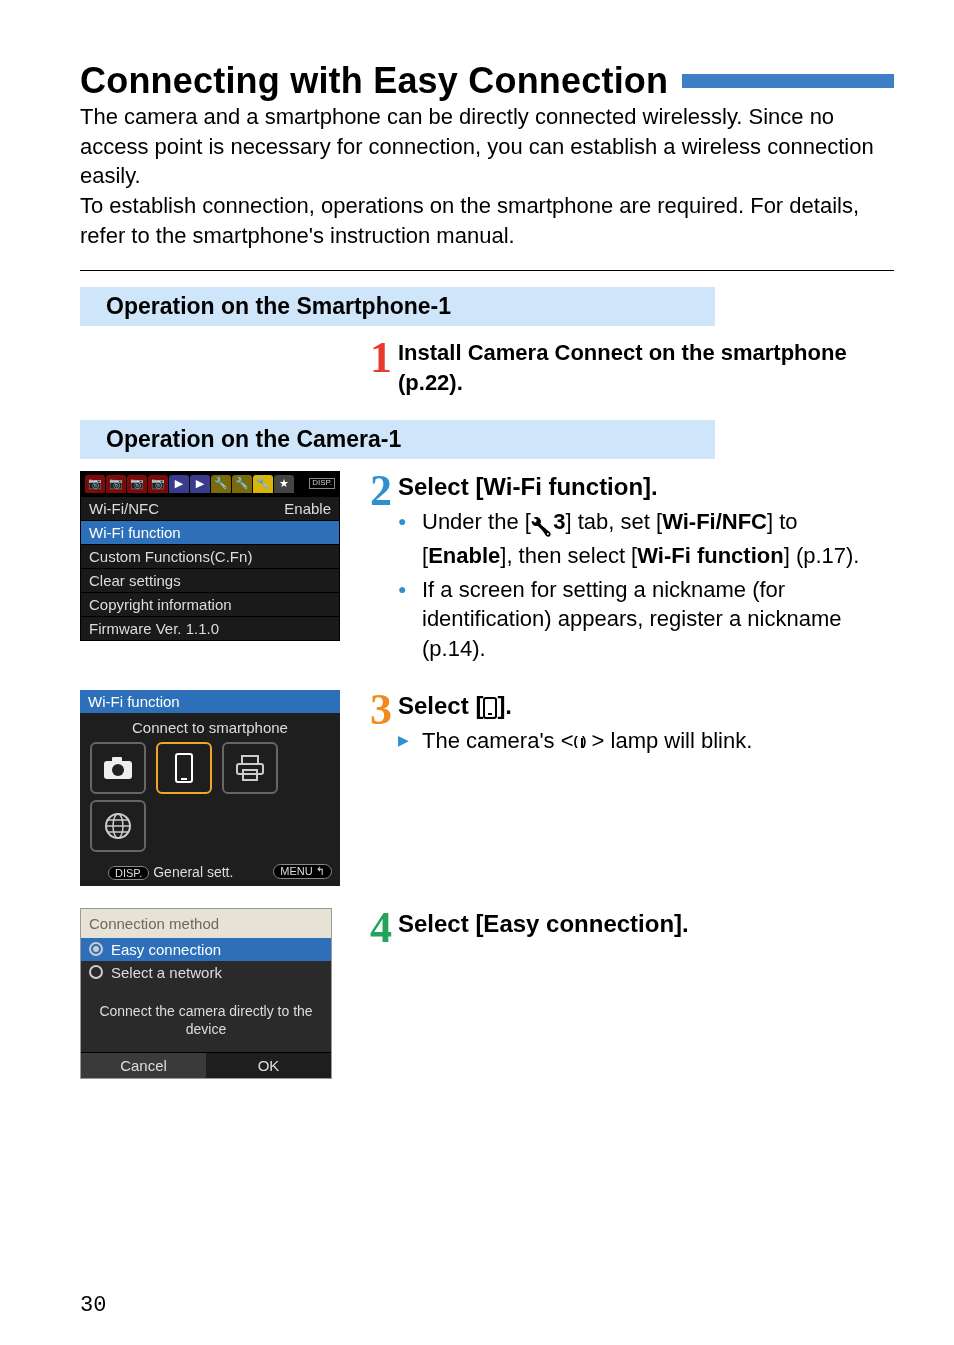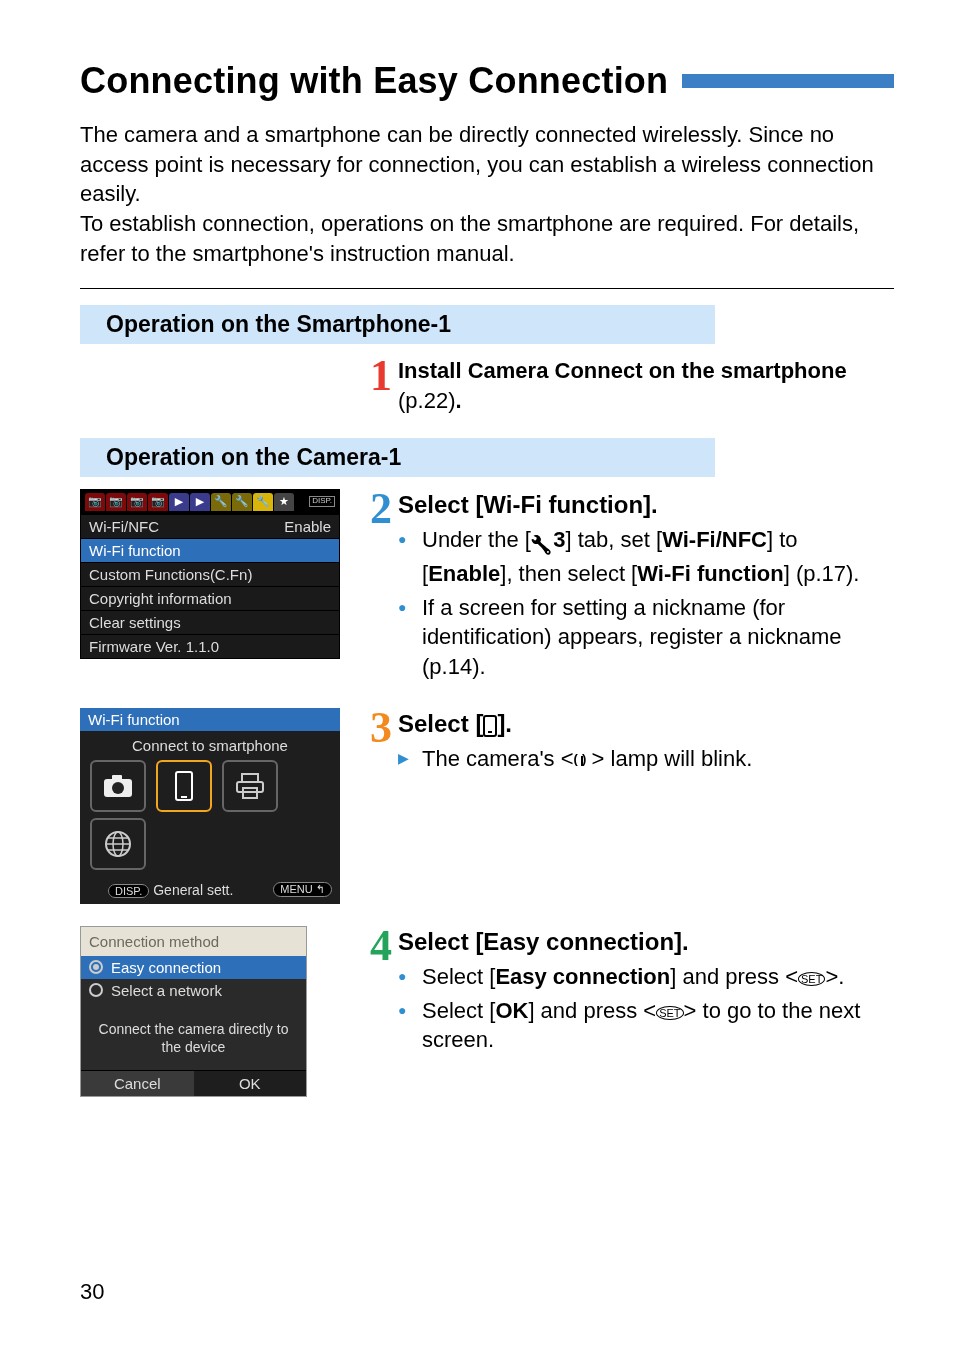--- a/index.html
+++ b/index.html
@@ -1,38 +1,38 @@
 <!DOCTYPE html>
 <html><head>
 <meta charset="utf-8">
 <style>
   * { box-sizing: border-box; margin: 0; padding: 0; }
   html, body { width: 954px; height: 1345px; background: #fff; font-family: Arial, Helvetica, sans-serif; color: #000; }
   .page { padding: 60px 60px 40px 80px; position: relative; height: 100%; }
-  .title-row { display: flex; align-items: center; gap: 14px; margin-bottom: 18px; }
+  .title-row { display: flex; align-items: center; gap: 14px; }
   h1 { font-size: 36px; font-weight: bold; letter-spacing: 0.2px; }
   .title-bar { flex: 1; height: 14px; background: #3d7fc4; }
   .intro { font-size: 22px; line-height: 1.35; margin-bottom: 20px; }
   .divider { height: 1px; background: #000; margin: 0 0 16px 0; }
   .op-heading { background: #cfe5fa; padding: 6px 26px; font-size: 23px; font-weight: bold; margin-bottom: 12px; display: inline-block; width: 78%; }
   .step-row { display: flex; align-items: flex-start; gap: 10px; margin-bottom: 22px; }
   .left-col { width: 280px; flex-shrink: 0; }
   .right-col { flex: 1; display: flex; gap: 6px; align-items: flex-start; }
   .step-num { font-size: 44px; font-weight: 600; line-height: 0.9; font-family: Georgia, 'Times New Roman', serif; }
   .n1 { color: #e83a2f; }
   .n2 { color: #2f8fd0; }
   .n3 { color: #f28a1f; }
   .n4 { color: #24a35a; }
   .step-text { font-size: 22px; line-height: 1.35; }
   .step-title { font-weight: bold; font-size: 24px; margin-bottom: 4px; }
   ul.bul { list-style: none; padding-left: 0; }
   ul.bul li { position: relative; padding-left: 24px; font-size: 22px; line-height: 1.35; margin-bottom: 4px; }
   .dot-blue::before { content: "●"; color: #2f8fd0; position: absolute; left: 0; font-size: 14px; top: 5px; }
   .arrow-blue::before { content: "▶"; color: #2f8fd0; position: absolute; left: 0; font-size: 14px; top: 5px; }
-  .smallref { font-weight: normal; }
+  .smallref { font-weight: bold; }
 
   
   .cam { width: 260px; background: #1a1a1a; color: #ddd; font-size: 15px; font-family: Arial, sans-serif; border: 1px solid #000; }
   .cam-tabs { display: flex; align-items: center; background: #000; height: 24px; padding: 0 4px; gap: 1px; }
   .tab { width: 20px; height: 18px; background: #7d0a0a; display: flex; align-items: center; justify-content: center; font-size: 11px; color: #fff; border-top-left-radius: 3px; border-top-right-radius: 3px; }
   .tab.play { background: #3b3b8d; }
   .tab.tool { background: #7a6a0a; }
   .tab.tool.active { background: #d9b50a; color: #000; }
   .tab.star { background: #444; }
   .disp-tag { font-size: 8px; color: #ccc; border: 1px solid #888; padding: 0 2px; margin-left: auto; line-height: 1.1; }
@@ -44,33 +44,33 @@
   .cam2-title { background: #2d6fb8; color: #fff; padding: 3px 8px; }
   .cam2-sub { text-align: center; padding: 6px 0; font-size: 15px; }
   .cam2-icons { display: flex; gap: 10px; padding: 0 10px 6px; }
   .cam2-icon { width: 56px; height: 52px; border: 2px solid #666; border-radius: 6px; display: flex; align-items: center; justify-content: center; font-size: 26px; color: #eee; }
   .cam2-icon.sel { border-color: #f2a51f; color: #fff; }
   .cam2-row2 { display: flex; gap: 10px; padding: 0 10px 8px; }
   .cam2-footer { display: flex; justify-content: space-between; padding: 4px 8px 6px; font-size: 14px; align-items: flex-start; margin-left: 20px; }
   .pill { background: #000; border: 1px solid #888; border-radius: 8px; padding: 0 6px; font-size: 11px; }
 
   
-  .cam3 { width: 227px; background: #e6e2d5; color: #333; font-size: 15px; border: 1px solid #999; }
+  .cam3 { width: 252px; background: #e6e2d5; color: #333; font-size: 15px; border: 1px solid #999; }
   .cam3-title { padding: 6px 8px; color: #6d6a5c; }
   .cam3-body { background: #2a2a2a; color: #ddd; }
   .cam3-opt { display: flex; align-items: center; gap: 8px; padding: 3px 8px; }
   .cam3-opt.sel { background: #2d6fb8; color: #fff; }
   .radio { width: 14px; height: 14px; border: 2px solid #ccc; border-radius: 50%; display: inline-flex; align-items: center; justify-content: center; }
   .radio.filled::after { content: ""; width: 6px; height: 6px; background: #ccc; border-radius: 50%; }
   .cam3-msg { text-align: center; padding: 18px 8px 14px; font-size: 14px; line-height: 1.3; color: #ddd; }
   .cam3-btns { display: flex; }
   .cam3-btn { flex: 1; text-align: center; padding: 4px 16px; background: #3a3a3a; border-top: 1px solid #000; }
   .cam3-btn.ok { background: #1e1e1e; }
 
-  .page-num { position: absolute; bottom: 40px; left: 80px; font-size: 22px; }
+  .page-num { position: absolute; bottom: 27px; left: 80px; font-size: 22px; font-family: Liberation Mono, monospace; }
 
   .inline-icon { display: inline-block; vertical-align: -4px; }
   .wrench-icon::before { content: "🔧"; font-size: 18px; filter: grayscale(1) brightness(0); }
   .phone-glyph { display:inline-block; width:14px; height:22px; border:2px solid #000; border-radius:3px; vertical-align:-5px; position:relative; }
   .phone-glyph::after { content:""; position:absolute; bottom:2px; left:50%; width:4px; height:2px; background:#000; transform:translateX(-50%); }
   .set-glyph { display:inline-block; border:1.5px solid #000; border-radius:50%; font-size:11px; padding:0 2px; vertical-align:1px; line-height:1.1; }
   .wifi-antenna { display:inline-block; position:relative; width:18px; height:16px; vertical-align:-2px; }
   .wifi-antenna::before { content:"(\00a0\00a0)"; font-size:13px; font-weight:bold; position:absolute; left:0; top:-2px; letter-spacing:-1px; }
   .wifi-antenna::after { content:""; position:absolute; left:7px; top:4px; width:2px; height:10px; background:#000; }
 </style>
@@ -126,24 +126,24 @@
             <span>Enable</span>
           </div>
         <div class="cam-row sel">
             <span>Wi-Fi function</span>
             <span></span>
           </div>
         <div class="cam-row">
             <span>Custom Functions(C.Fn)</span>
           </div>
         <div class="cam-row">
+            <span>Clear settings</span>
+          </div>
+        <div class="cam-row">
             <span>Copyright information</span>
-          </div>
-        <div class="cam-row">
-            <span>Clear settings</span>
           </div>
         <div class="cam-row">
             <span>Firmware Ver. 1.1.0</span>
           </div>
       </div>
     </div>
     <div class="right-col">
       <div class="step-num n2">2</div>
       <div class="step-text">
         <div class="step-title">Select [Wi-Fi function].</div>
@@ -236,26 +236,18 @@
             <div class="cam3-btn">Cancel</div>
             <div class="cam3-btn ok">OK</div>
           </div>
         </div>
       </div>
     </div>
     <div class="right-col">
       <div class="step-num n4">4</div>
       <div class="step-text">
         <div class="step-title">Select [Easy connection].</div>
-        <ul class="bul">
-          <li class="dot-blue">
-            <span>Select [</span><b>Easy connection</b><span>] and press &lt;</span><span class="set-glyph">SET</span><span>&gt;.</span>
-          </li>
-          <li class="dot-blue">
-            <span>Select [</span><b>OK</b><span>] and press &lt;</span><span class="set-glyph">SET</span><span>&gt; to go to the next screen.</span>
-          </li>
-        </ul>
       </div>
     </div>
   </div>
 
   <div class="page-num">30</div>
 </div>
 
 </body></html>

